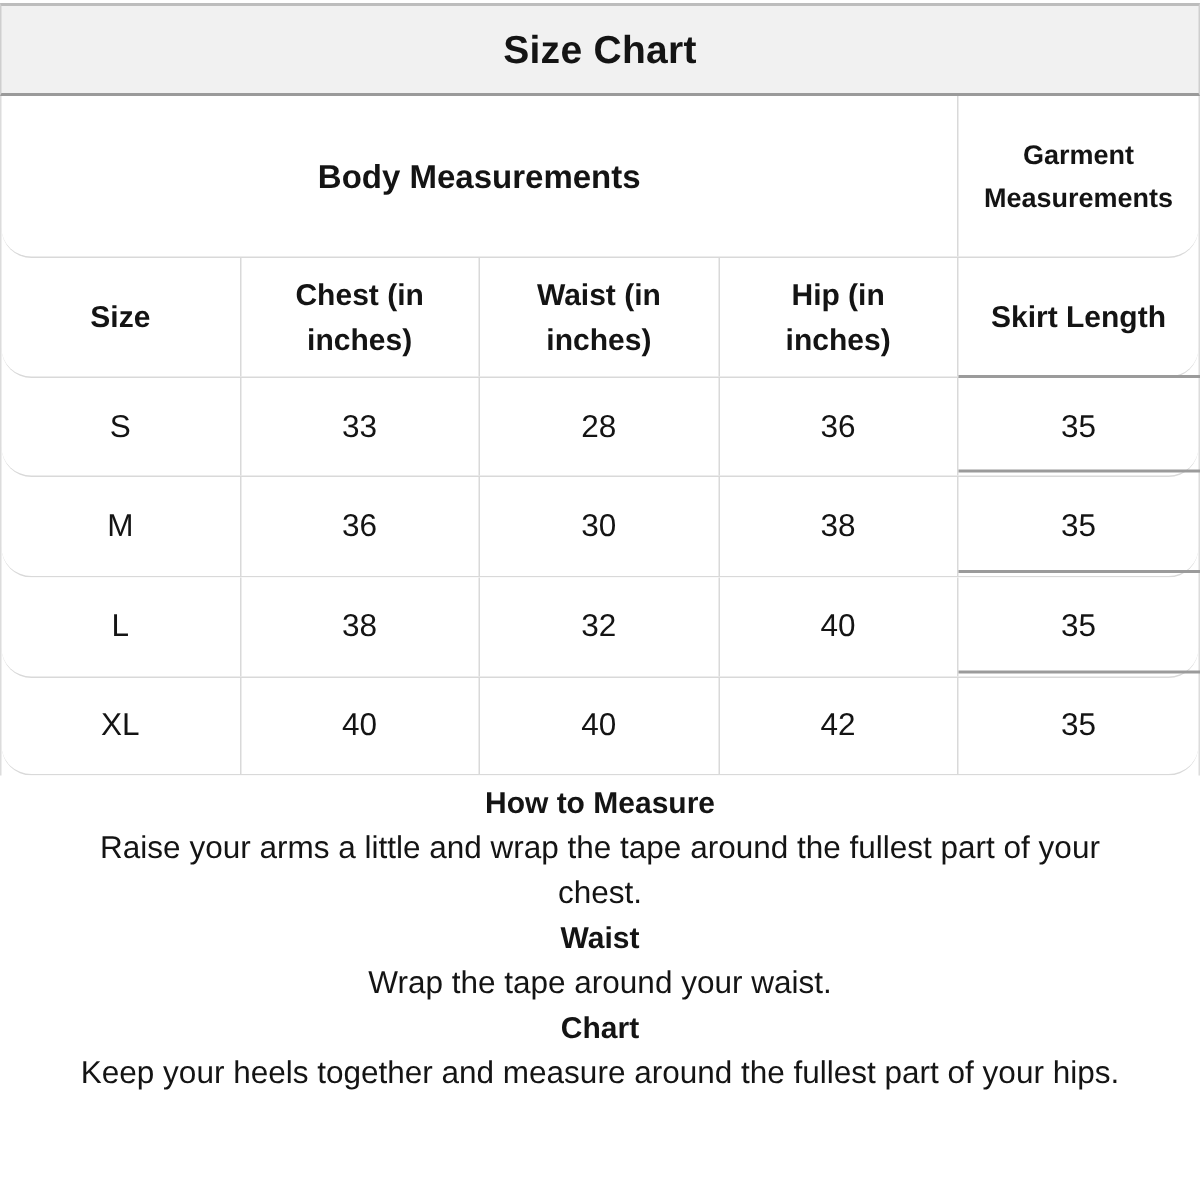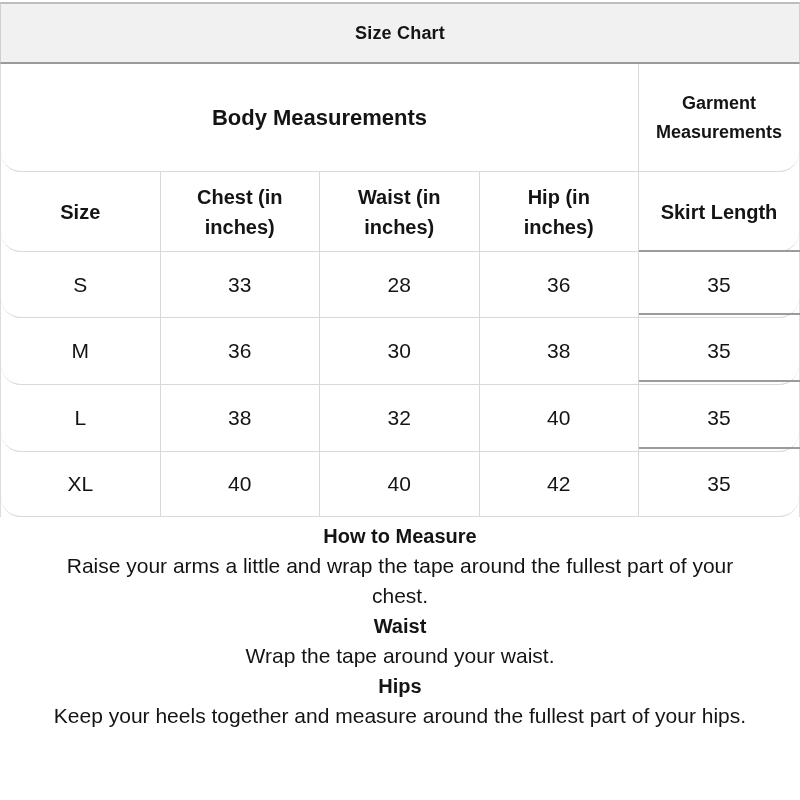--- a/index.html
+++ b/index.html
@@ -30,21 +30,21 @@
     box-sizing: border-box;
     height: 62px;
     background: #f1f1f1;
     border-top: 2px solid #bdbdbd;
     border-bottom: 2px solid #9a9a9a;
     border-left: 1px solid #cfcfcf;
     border-right: 1px solid #cfcfcf;
     display: flex;
     align-items: center;
     justify-content: center;
-    font-size: 18px;
+    font-size: 26px;
     font-weight: bold;
     letter-spacing: 0.2px;
   }
   .grid-section {
     box-sizing: border-box;
     border-left: 1px solid #dcdcdc;
     border-right: 1px solid #dcdcdc;
   }
   .row {
     display: grid;
@@ -178,17 +178,17 @@
     <div class="dark-line" style="top:380px"></div>
     <div class="dark-line" style="top:447px"></div>
 
   </div>
 
   <div class="instructions">
     <p class="measure-heading">How to Measure</p>
     <p class="measure-text">Raise your arms a little and wrap the tape around the fullest part of your chest.</p>
     <p class="measure-heading">Waist</p>
     <p class="measure-text">Wrap the tape around your waist.</p>
-    <p class="measure-heading">Hips</p>
+    <p class="measure-heading">Chart</p>
     <p class="measure-text">Keep your heels together and measure around the fullest part of your hips.</p>
   </div>
 
 </div>
 
 </body></html>

